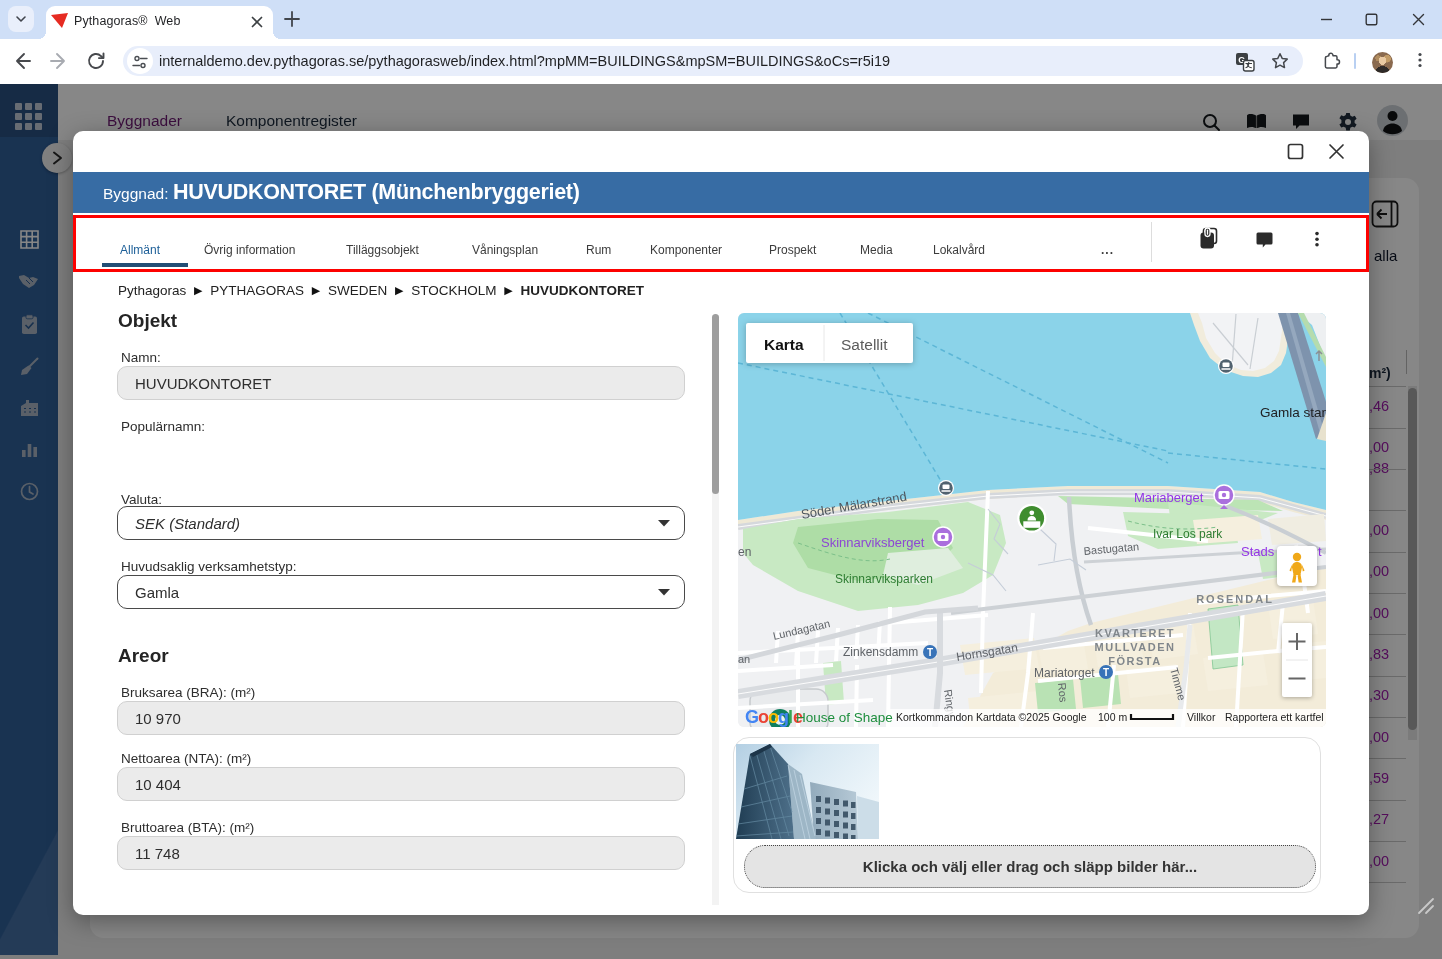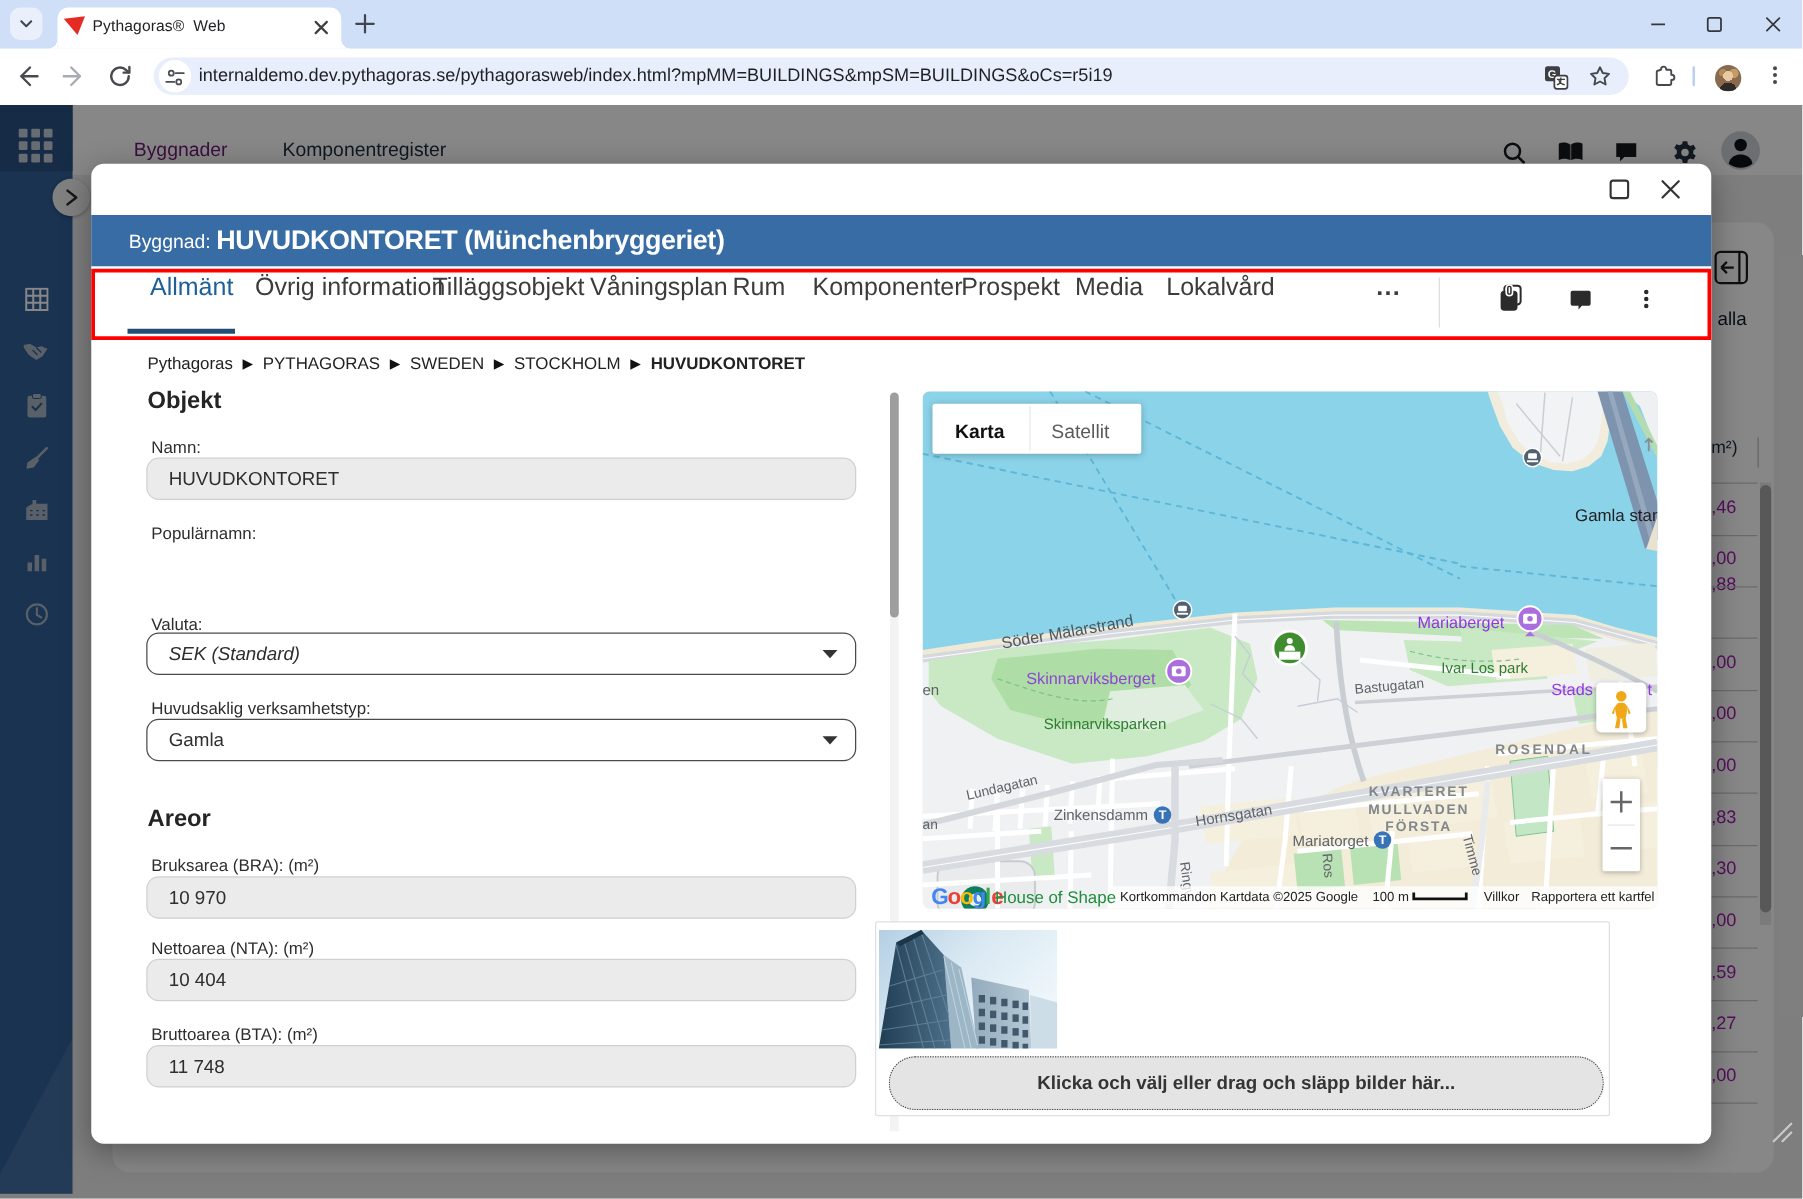--- a/index.html
+++ b/index.html
@@ -25,21 +25,21 @@
 .sq{background:#c3cdd9;border-radius:1px}
 .rownum{position:absolute;left:1369px;font-size:14.5px;color:#a21caf}
 .rowsep{position:absolute;left:1369px;width:37px;height:1px;background:#c9c9c9}
 #overlay{position:absolute;left:0;top:84px;width:1442px;height:875px;background:rgba(0,0,0,0.47)}
 
 #modal{position:absolute;left:73px;top:131px;width:1296px;height:784px;background:#fff;border-radius:10px;box-shadow:0 6px 24px rgba(0,0,0,.35)}
 #mhead{position:absolute;left:0;top:0;width:100%;height:41px}
 #bluebar{position:absolute;left:0;top:41px;width:100%;height:41px;background:#376ca4;color:#fff}
 #redbox{position:absolute;left:0;top:84px;width:1296px;height:57px;border:3.5px solid #fd0100;background:#fff}
 #tabrow{position:absolute;left:0;top:84px;width:1296px;height:54px}
-.mtab{position:absolute;top:4px;font-size:20px;color:#3c3c3c;white-space:nowrap}
+.mtab{position:absolute;top:28px;font-size:12px;color:#3c3c3c;white-space:nowrap}
 #mbody{position:absolute;left:0;top:141px;width:1296px;height:643px;overflow:hidden}
 .lbl{position:absolute;font-size:13.5px;color:#2e2e2e}
 .bsep{font-size:11px;vertical-align:1px;margin:0 4px;color:#111}
 .inp{position:absolute;left:44px;width:568px;height:34px;border-radius:10px;font-size:15px;color:#2e2e2e;display:flex;align-items:center;padding-left:17px}
 .dis{background:#ebebeb;border:1px solid #d0d0d0}
 .edt{background:#fff;border:1.5px solid #4a4a4a}
 h2{font-size:19px;color:#242424;position:absolute;left:45px;font-family:"Liberation Sans",sans-serif}
 </style></head>
 <body>
 
@@ -140,21 +140,21 @@
         <path d="M6 26c.8-5.5 5.5-7.5 9.5-7.5s8.7 2 9.5 7.5a15.5 15.5 0 0 1-19 0z" fill="#101214"></path>
       </svg>
   </div>
   <div id="bgcard">
     <svg class="abs" style="left:1281px;top:22px" width="28" height="28" viewBox="0 0 28 28">
         <rect x="1.5" y="1.5" width="25" height="25" rx="4" fill="none" stroke="#1e1e1e" stroke-width="1.8"></rect>
         <path d="M20.5 2v24" stroke="#1e1e1e" stroke-width="1.8"></path>
         <path d="M16 14H6m0 0l4.5-4.5M6 14l4.5 4.5" stroke="#1e1e1e" stroke-width="1.8" fill="none"></path>
       </svg>
     <div class="abs" style="left:1284px;top:69px;font-size:15px;color:#0f172a">alla</div>
-    <div class="abs" style="left:1279px;top:171px;font-size:14px;font-weight:normal;color:#1c2b3d">m²)</div>
+    <div class="abs" style="left:1279px;top:187px;font-size:14px;font-weight:bold;color:#1c2b3d">m²)</div>
     <div class="abs" style="left:1316px;top:172px;width:1px;height:24px;background:#bbb"></div>
   </div>
   <div id="rows">
       <div class="rownum" style="top:314px">,46</div>
       <div class="rownum" style="top:355px">,00</div>
       <div class="rownum" style="top:376px">,88</div>
       <div class="rownum" style="top:438px">,00</div>
       <div class="rownum" style="top:479px">,00</div>
       <div class="rownum" style="top:521px">,00</div>
       <div class="rownum" style="top:562px">,83</div>
@@ -515,21 +515,21 @@
 <path d="M550.5,365.5 h17" stroke="#666" stroke-width="2"></path>
 
 <g style="filter:drop-shadow(0 1px 3px rgba(0,0,0,.25))">
 <rect x="8" y="10" width="167" height="40" rx="2" fill="#fff"></rect>
 </g>
 <path d="M86,12 v36" stroke="#e8e8e8" stroke-width="1"></path>
 <text x="26" y="37" font-size="15.5" font-weight="bold" fill="#111">Karta</text>
 <text x="103" y="37" font-size="15.5" fill="#5b5b5b">Satellit</text>
 </svg></div>
 
-    <div class="abs" style="left:627px;top:465px;width:588px;height:156px;background:#fff;border:1px solid #e0e0e0;border-radius:2px">
+    <div class="abs" style="left:660px;top:465px;width:588px;height:156px;background:#fff;border:1px solid #e0e0e0;border-radius:16px">
       <div class="abs" style="left:2px;top:6px;width:143px;height:95px;overflow:hidden"><svg width="143" height="95" viewBox="0 0 143 95">
 <defs>
               <linearGradient id="sky" x1="0" y1="0" x2="1" y2="0.6">
                 <stop offset="0" stop-color="#b3cfe3"></stop>
                 <stop offset="0.45" stop-color="#d8e8f2"></stop>
                 <stop offset="1" stop-color="#f0f7fb"></stop>
               </linearGradient>
 <linearGradient id="t1" x1="0" y1="0" x2="1" y2="0">
                 <stop offset="0" stop-color="#203d53"></stop>
                 <stop offset="1" stop-color="#4e708a"></stop>

